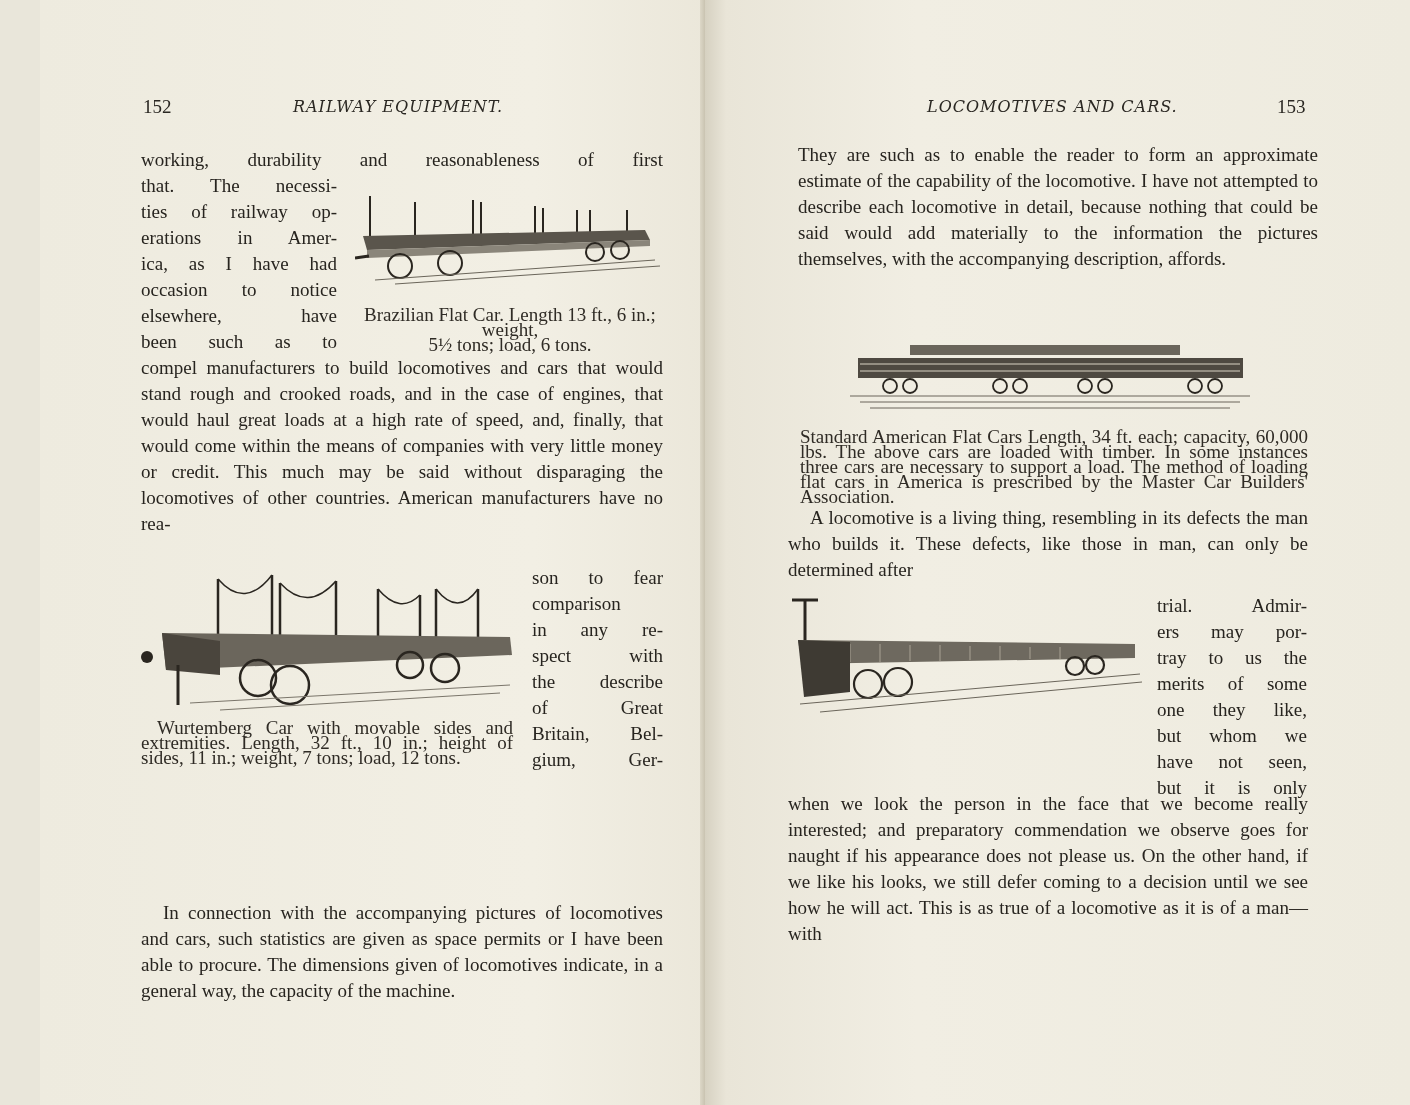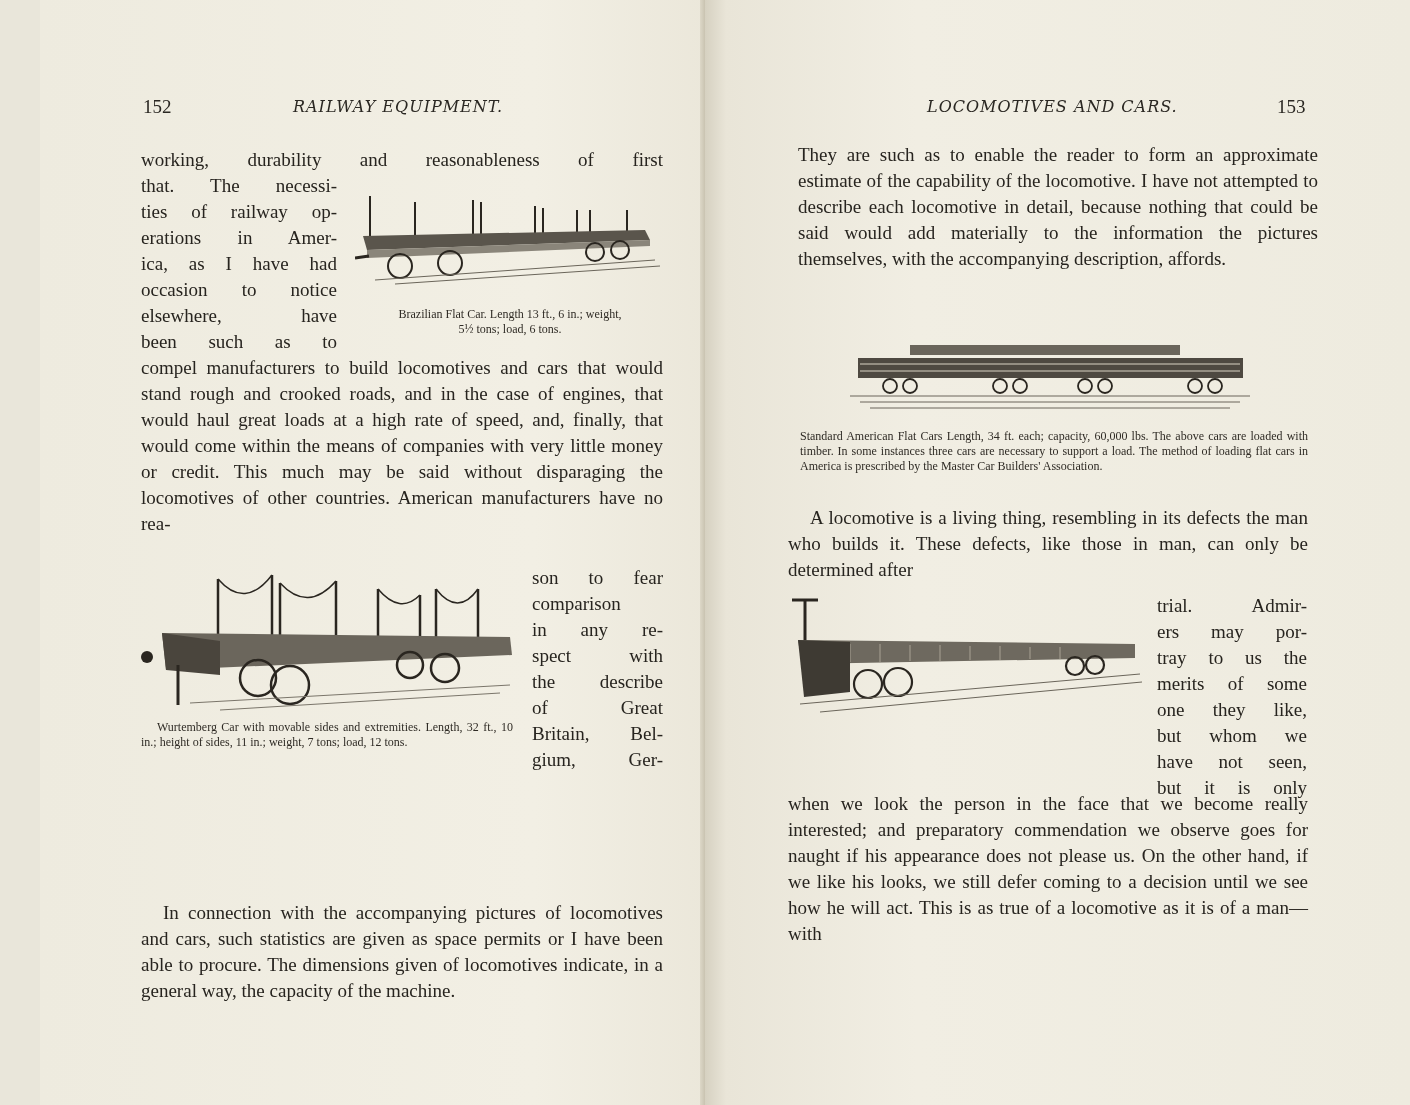--- a/index.html
+++ b/index.html
@@ -23,21 +23,21 @@
   .pnum { font-family:"Liberation Serif", serif; font-size:19px; }
   .rtitle { font-style:italic; letter-spacing:1px; font-size:16px; }
 
   .body-text {
     position:absolute; font-family:"Liberation Serif", serif;
     font-size:19px; line-height:26px; text-align:justify; color:#27241f;
   }
   .body-text p { margin:0; }
   .indent { text-indent:22px; }
 
-  .caption { font-family:"Liberation Serif", serif; font-size:12px; line-height:15px; color:#2f2b25; }
+  .caption { font-family:"Liberation Serif", serif; font-size:19px; line-height:15px; color:#2f2b25; }
   .illus { position:absolute; }
   .illus svg { display:block; }
 
   .float-col p { margin:0; }
 </style>
 </head>
 <body>
 
 <div class="spread">
 

